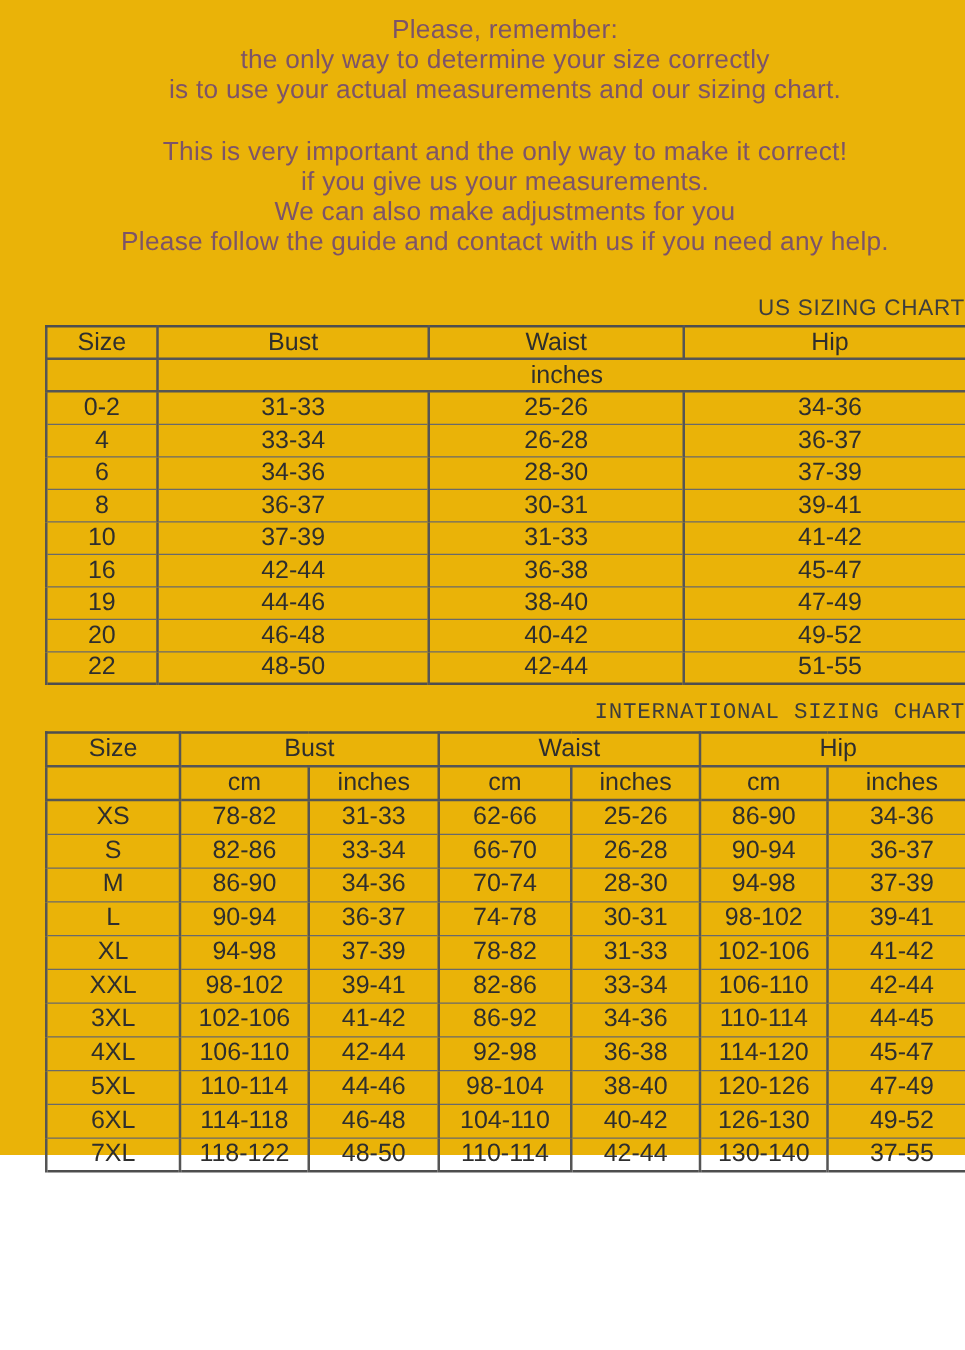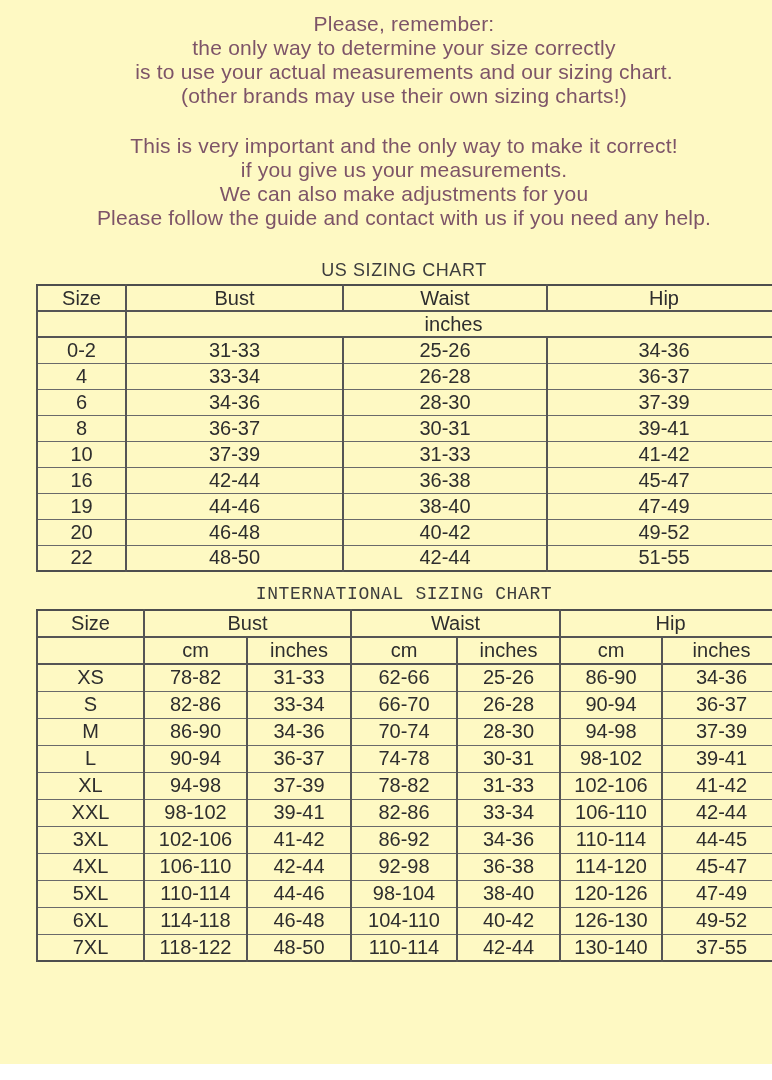--- a/index.html
+++ b/index.html
@@ -2,37 +2,37 @@
 <html><head>
 <meta charset="utf-8">
 <style>
   * { margin:0; padding:0; box-sizing:border-box; }
   html,body { background:#ffffff; }
   body {
     width:772px; height:1080px; margin:0 auto;
     font-family:"Liberation Sans", sans-serif;
     overflow:hidden;
   }
-  .page { width:772px; height:1064px; background:#fef9c3;padding-left:36px; }
+  .page { width:772px; height:924px; background:#eab308;padding-left:36px; }
 
   
   .intro {
     text-align:center;
     color:#7d5468;
     font-size:21px;
     line-height:24px;
     font-weight:300;
     letter-spacing:0.2px;
   }
   .intro-1 { padding-top:12px; }
   .intro-2 { margin-top:26px; }
 
   
   .chart-title {
-    text-align:center;
+    text-align:right;
     color:#3d3d3d;
     font-size:18px;
     line-height:22px;
     font-weight:400;
     letter-spacing:0.6px;
   }
   .us-title   { margin-top:29px; margin-bottom:3px; }
   .intl-title { margin-top:11px; margin-bottom:4px;font-family:Liberation Mono, monospace; }
 
   
@@ -62,21 +62,20 @@
 </style>
 </head>
 <body>
 
 <div class="page">
 
   <div class="intro intro-1">
     <div>Please, remember:</div>
     <div>the only way to determine your size correctly</div>
     <div>is to use your actual measurements and our sizing chart.</div>
-    <div>(other brands may use their own sizing charts!)</div>
   </div>
 
   <div class="intro intro-2">
     <div>This is very important and the only way to make it correct!</div>
     <div>if you give us your measurements.</div>
     <div>We can also make adjustments for you</div>
     <div>Please follow the guide and contact with us if you need any help.</div>
   </div>
 
   <div class="chart-title us-title">US SIZING CHART</div>

